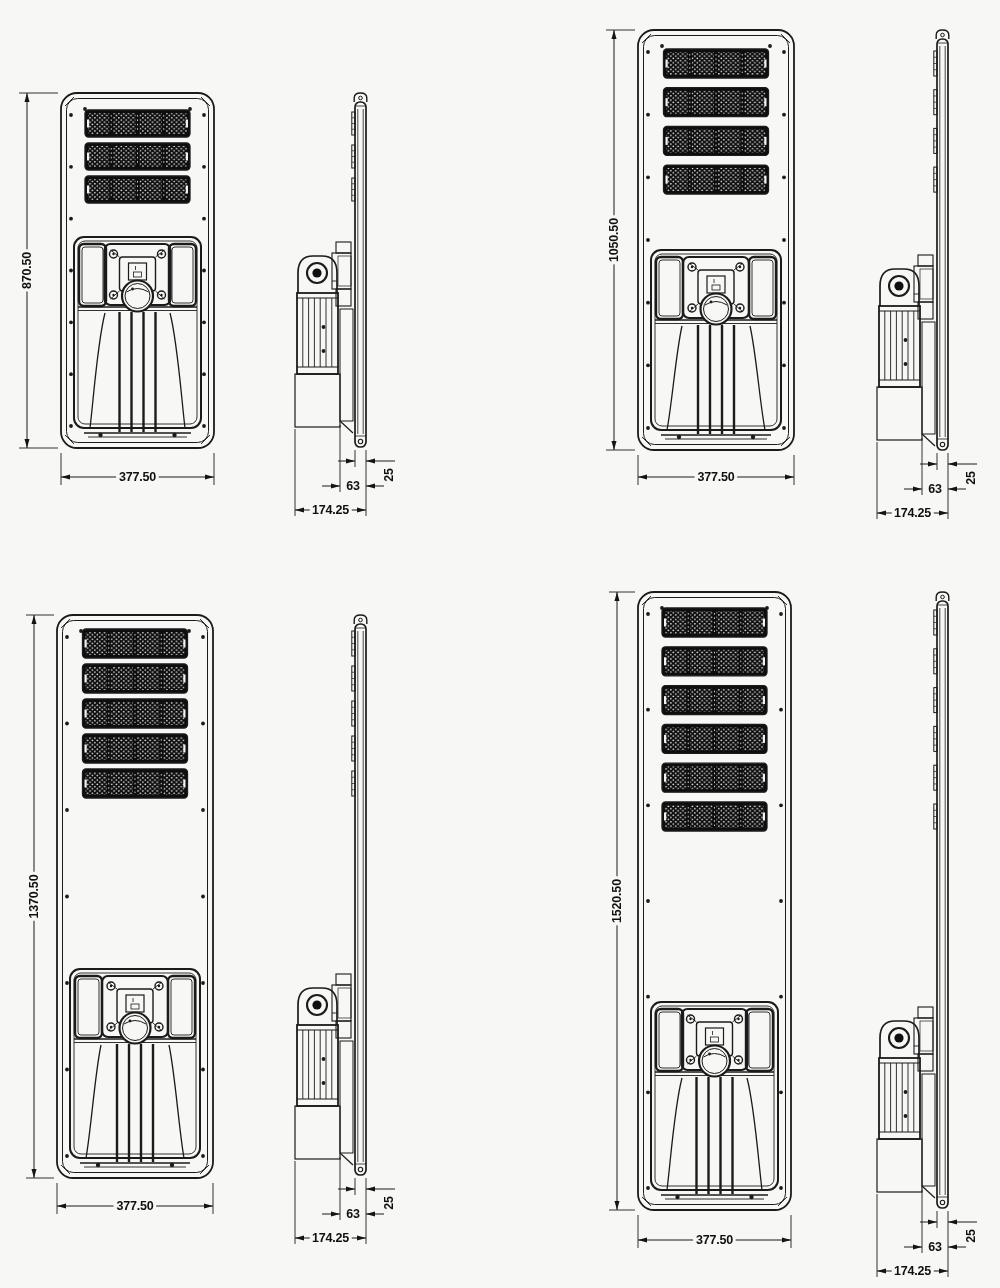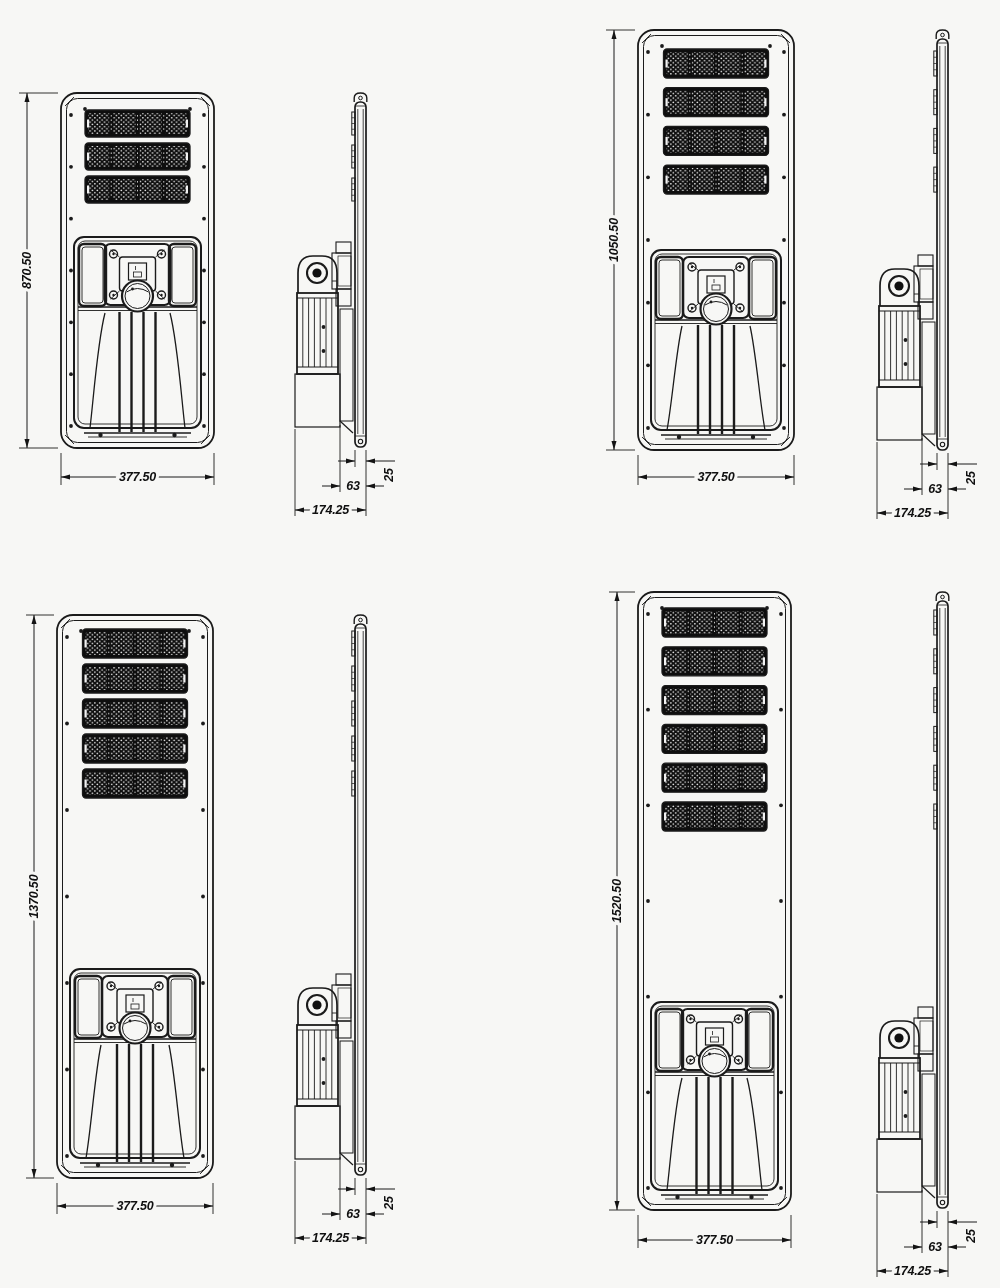--- a/index.html
+++ b/index.html
@@ -1,16 +1,16 @@
 <!DOCTYPE html>
 <html><head>
 <meta charset="utf-8">
 <style>
   html,body{margin:0;padding:0;background:#f7f7f5;}
-  .sheet{width:1000px;height:1288px;position:relative;background:#f7f7f5;overflow:hidden;font-style:italic;}
+  .sheet{width:1000px;height:1288px;position:relative;background:#f7f7f5;overflow:hidden;}
   svg{display:block;}
   .dim{
     font-family:"Liberation Sans",sans-serif;
     font-weight:bold;
     font-size:12.5px;
     fill:#101010;
     stroke:#f7f7f5;
     stroke-width:6px;
     paint-order:stroke;
     letter-spacing:-0.2px;

